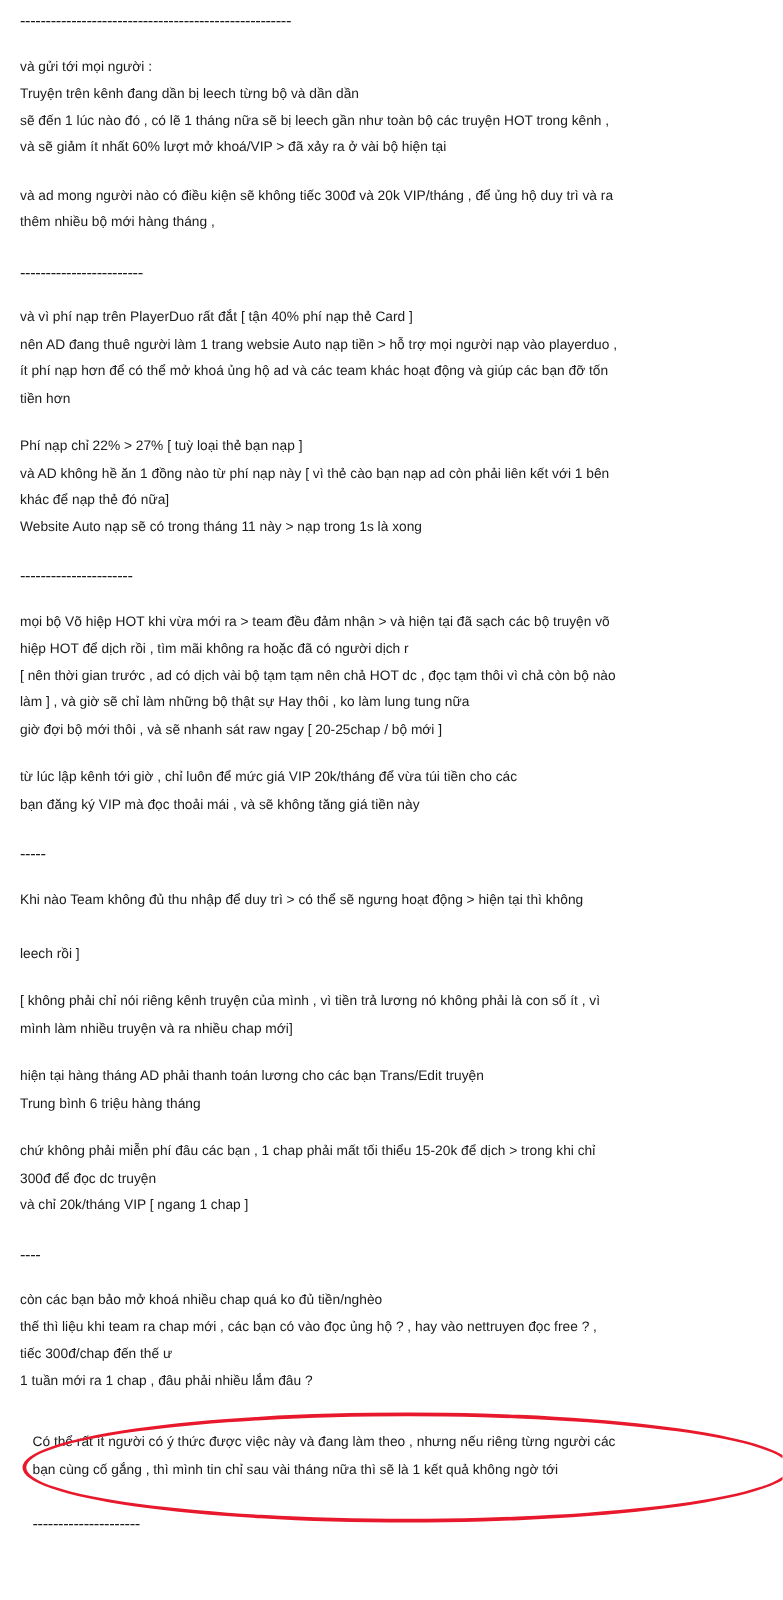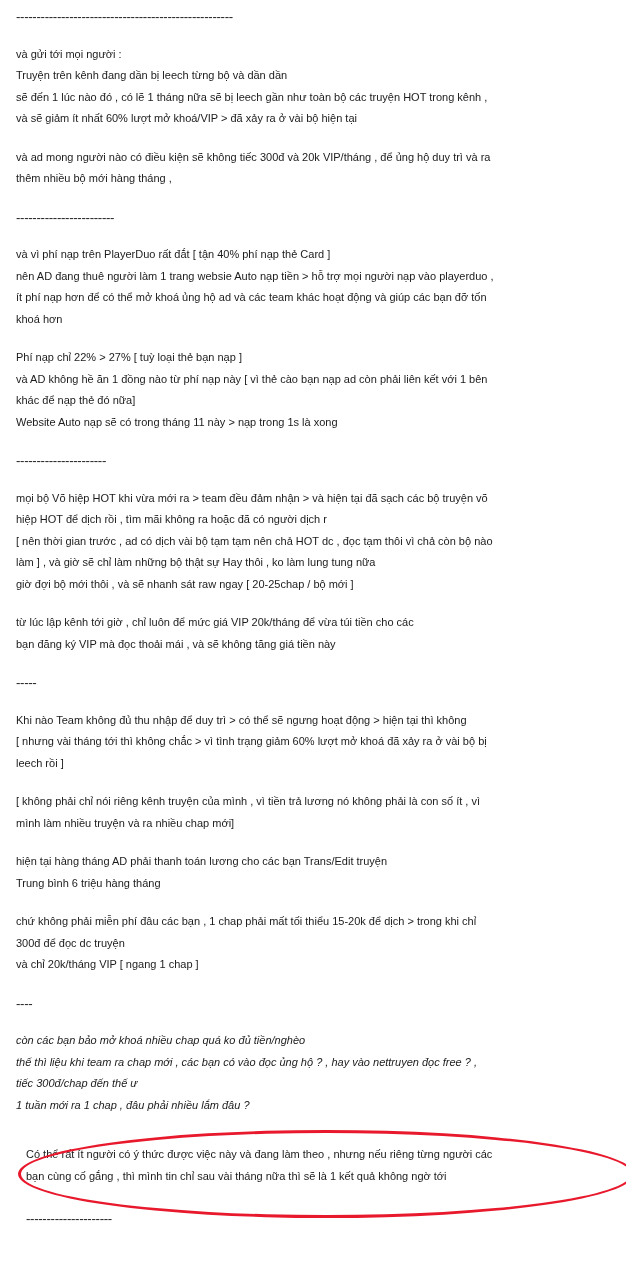--- a/index.html
+++ b/index.html
@@ -30,21 +30,20 @@
     color: #1b1b1b;
     margin: 0 0 6px 0;
     white-space: pre-wrap;
     word-wrap: break-word;
   }
   .para.gap {
     margin-bottom: 17px;
   }
   .para.tight {
     margin-bottom: 0;
-    font-style: italic;
   }
   .rule {
     font-size: 13.2px;
     line-height: 21.5px;
     letter-spacing: -0.3px;
     color: #1b1b1b;
     margin: 0 0 16px 0;
     white-space: pre;
     overflow: hidden;
   }
@@ -87,33 +86,33 @@
   <div class="doc">
 
     <div class="rule">-----------------------------------------------------</div>
 
     <p class="para gap"><span>và gửi tới mọi người :</span><br><span>Truyện trên kênh đang dần bị leech từng bộ và dần dần</span><br><span>sẽ đến 1 lúc nào đó , có lẽ 1 tháng nữa sẽ bị leech gần như toàn bộ các truyện HOT trong kênh ,</span><br><span>và sẽ giảm ít nhất 60% lượt mở khoá/VIP &gt; đã xảy ra ở vài bộ hiện tại</span></p>
 
     <p class="para gap"><span>và ad mong người nào có điều kiện sẽ không tiếc 300đ và 20k VIP/tháng , để ủng hộ duy trì và ra</span><br><span>thêm nhiều bộ mới hàng tháng ,</span></p>
 
     <div class="rule short">------------------------</div>
 
-    <p class="para gap"><span>và vì phí nạp trên PlayerDuo rất đắt [ tận 40% phí nạp thẻ Card ]</span><br><span>nên AD đang thuê người làm 1 trang websie Auto nạp tiền &gt; hỗ trợ mọi người nạp vào playerduo ,</span><br><span>ít phí nạp hơn để có thể mở khoá ủng hộ ad và các team khác hoạt động và giúp các bạn đỡ tốn</span><br><span>khoá hơn</span></p>
+    <p class="para gap"><span>và vì phí nạp trên PlayerDuo rất đắt [ tận 40% phí nạp thẻ Card ]</span><br><span>nên AD đang thuê người làm 1 trang websie Auto nạp tiền &gt; hỗ trợ mọi người nạp vào playerduo ,</span><br><span>ít phí nạp hơn để có thể mở khoá ủng hộ ad và các team khác hoạt động và giúp các bạn đỡ tốn</span><br><span>tiền hơn</span></p>
 
     <p class="para gap"><span>Phí nạp chỉ 22% &gt; 27% [ tuỳ loại thẻ bạn nạp ]</span><br><span>và AD không hề ăn 1 đồng nào từ phí nạp này [ vì thẻ cào bạn nạp ad còn phải liên kết với 1 bên</span><br><span>khác để nạp thẻ đó nữa]</span><br><span>Website Auto nạp sẽ có trong tháng 11 này &gt; nạp trong 1s là xong</span></p>
 
     <div class="rule short">----------------------</div>
 
     <p class="para gap"><span>mọi bộ Võ hiệp HOT khi vừa mới ra &gt; team đều đảm nhận &gt; và hiện tại đã sạch các bộ truyện võ</span><br><span>hiệp HOT để dịch rồi , tìm mãi không ra hoặc đã có người dịch r</span><br><span>[ nên thời gian trước , ad có dịch vài bộ tạm tạm nên chả HOT dc , đọc tạm thôi vì chả còn bộ nào</span><br><span>làm ] , và giờ sẽ chỉ làm những bộ thật sự Hay thôi , ko làm lung tung nữa</span><br><span>giờ đợi bộ mới thôi , và sẽ nhanh sát raw ngay [ 20-25chap / bộ mới ]</span></p>
 
     <p class="para gap"><span>từ lúc lập kênh tới giờ , chỉ luôn để mức giá VIP 20k/tháng để vừa túi tiền cho các</span><br><span>bạn đăng ký VIP mà đọc thoải mái , và sẽ không tăng giá tiền này</span></p>
 
     <div class="rule short">-----</div>
 
-    <p class="para gap"><span>Khi nào Team không đủ thu nhập để duy trì &gt; có thể sẽ ngưng hoạt động &gt; hiện tại thì không</span><br><span>[ nhưng vài tháng tới thì không chắc &gt; vì tình trạng giảm 60% lượt mở khoá đã xảy ra ở vài bộ bị</span><br><span>leech rồi ]</span></p>
+    <p class="para gap"><span>Khi nào Team không đủ thu nhập để duy trì &gt; có thể sẽ ngưng hoạt động &gt; hiện tại thì không</span><br><br><span>leech rồi ]</span></p>
 
     <p class="para gap"><span>[ không phải chỉ nói riêng kênh truyện của mình , vì tiền trả lương nó không phải là con số ít , vì</span><br><span>mình làm nhiều truyện và ra nhiều chap mới]</span></p>
 
     <p class="para gap"><span>hiện tại hàng tháng AD phải thanh toán lương cho các bạn Trans/Edit truyện</span><br><span>Trung bình 6 triệu hàng tháng</span></p>
 
     <p class="para gap"><span>chứ không phải miễn phí đâu các bạn , 1 chap phải mất tối thiểu 15-20k để dịch &gt; trong khi chỉ</span><br><span>300đ để đọc dc truyện</span><br><span>và chỉ 20k/tháng VIP [ ngang 1 chap ]</span></p>
 
 
     <div class="rule short">----</div>
 

